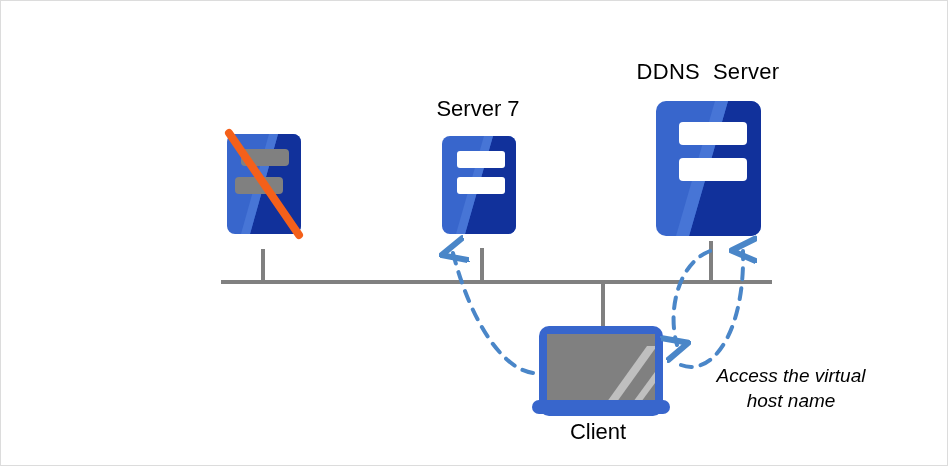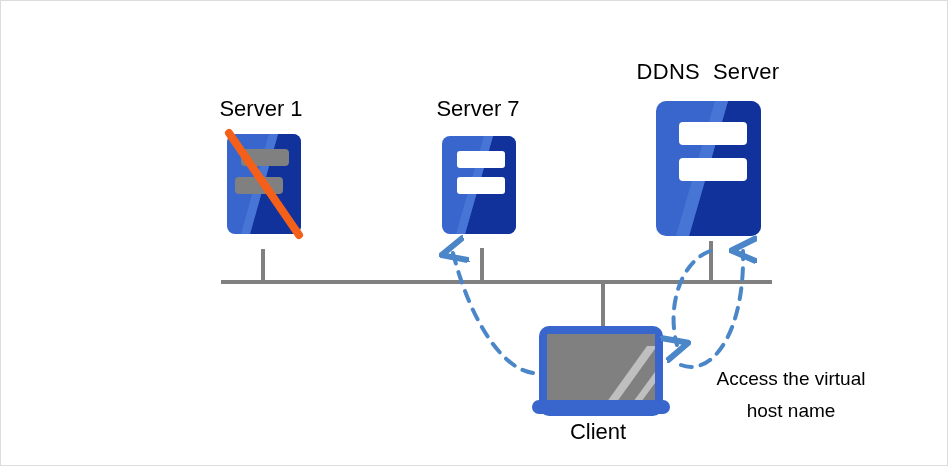--- a/index.html
+++ b/index.html
@@ -33,24 +33,25 @@
     font-size: 22px;
     line-height: 26px;
     white-space: pre;
     text-align: center;
     user-select: none;
   }
   .annot-label {
     position: absolute;
     color: #000000;
     font-size: 19px;
-    line-height: 32px;
+    line-height: 25px;
     text-align: center;
     white-space: pre-line;
     user-select: none;
+    font-style: italic;
   }
   #label-server1 { left: 170px; top: 95px; width: 180px; }
   #label-server2 { left: 387px; top: 95px; width: 180px; }
   #label-ddns    { left: 617px; top: 58px;  width: 180px; letter-spacing: 0.3px; }
   #label-client  { left: 507px; top: 418px; width: 180px; }
   #label-access  { left: 690px; top: 362px; width: 200px; }
 </style>
 </head>
 <body>
 
@@ -130,21 +131,20 @@
     <g fill="none" stroke="#4a86c8" stroke-width="4" stroke-linecap="round" stroke-dasharray="11 9">
 
       <path d="M532,372 C502,368 470,322 452,252" marker-end="url(#arrowhead-blue)"></path>
 
       <path d="M709,250 C678,262 666,308 676,344" marker-end="url(#arrowhead-blue)"></path>
 
       <path d="M680,364 C712,376 744,330 742,250" marker-end="url(#arrowhead-blue)"></path>
     </g>
   </svg>
 
-  <div class="node-label" id="label-server1">Server 1</div>
 
   <div class="node-label" id="label-server2">Server 7</div>
 
   <div class="node-label" id="label-client">Client</div>
 
   <div class="node-label" id="label-ddns">DDNS  Server</div>
 
   <div class="annot-label" id="label-access">Access the virtual
 host name</div>
 

